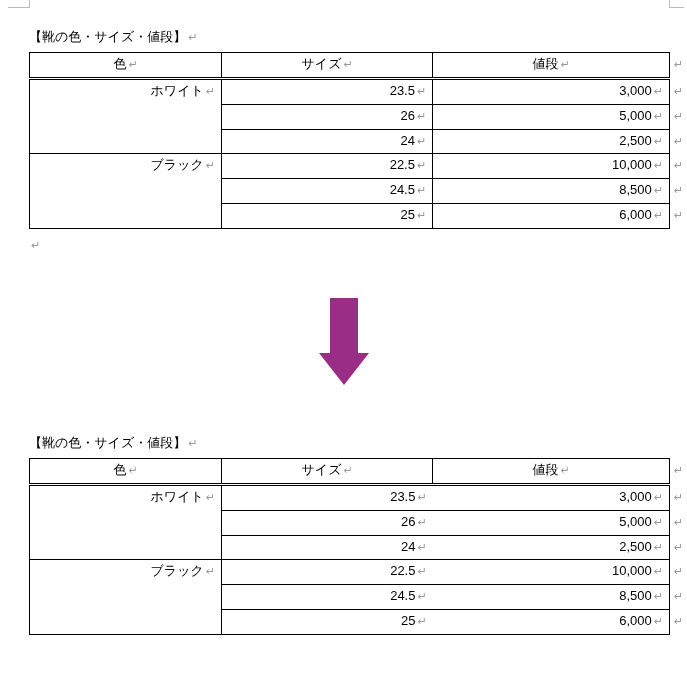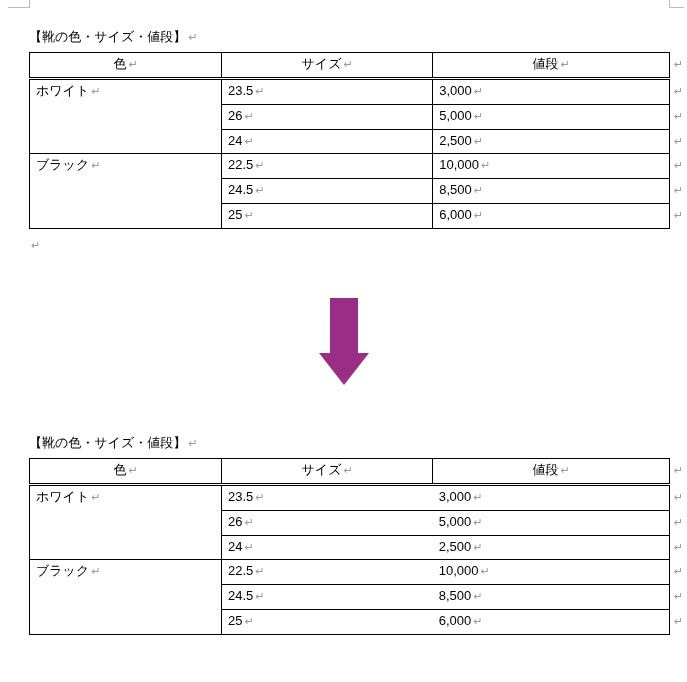--- a/index.html
+++ b/index.html
@@ -44,21 +44,21 @@
     table-layout: fixed;
   }
   table.shoe col.c1 { width: 30%; }
   table.shoe col.c2 { width: 33%; }
   table.shoe col.c3 { width: 37%; }
 
   table.shoe th, table.shoe td {
     border: 1px solid #000;
     padding: 2px 6px 3px 6px;
     font-weight: normal;
-    text-align: left;
+    text-align: right;
     vertical-align: top;
     line-height: 1.45;
     position: relative;
   }
   table.shoe th {
     text-align: center;
   }
   
   table.shoe thead th {
     border-bottom: 3px double #000;

